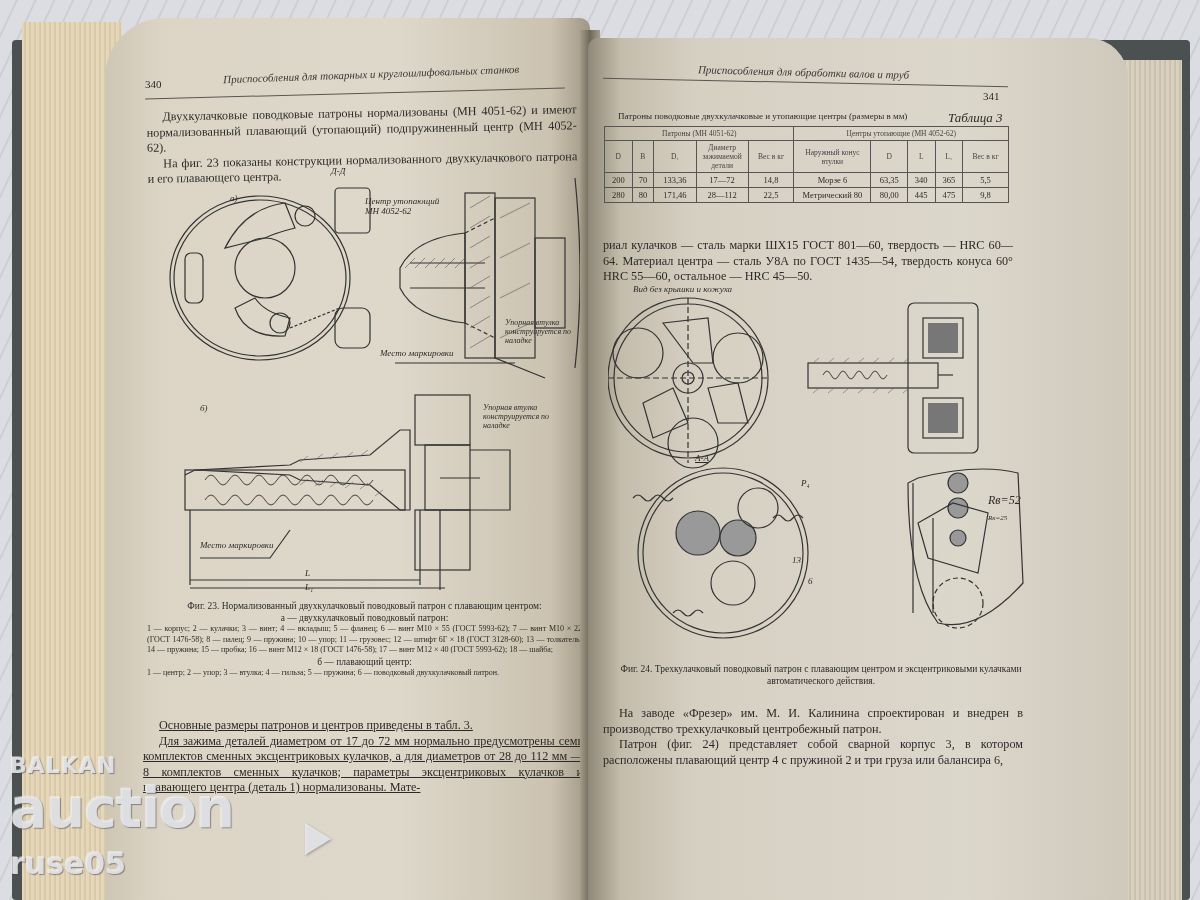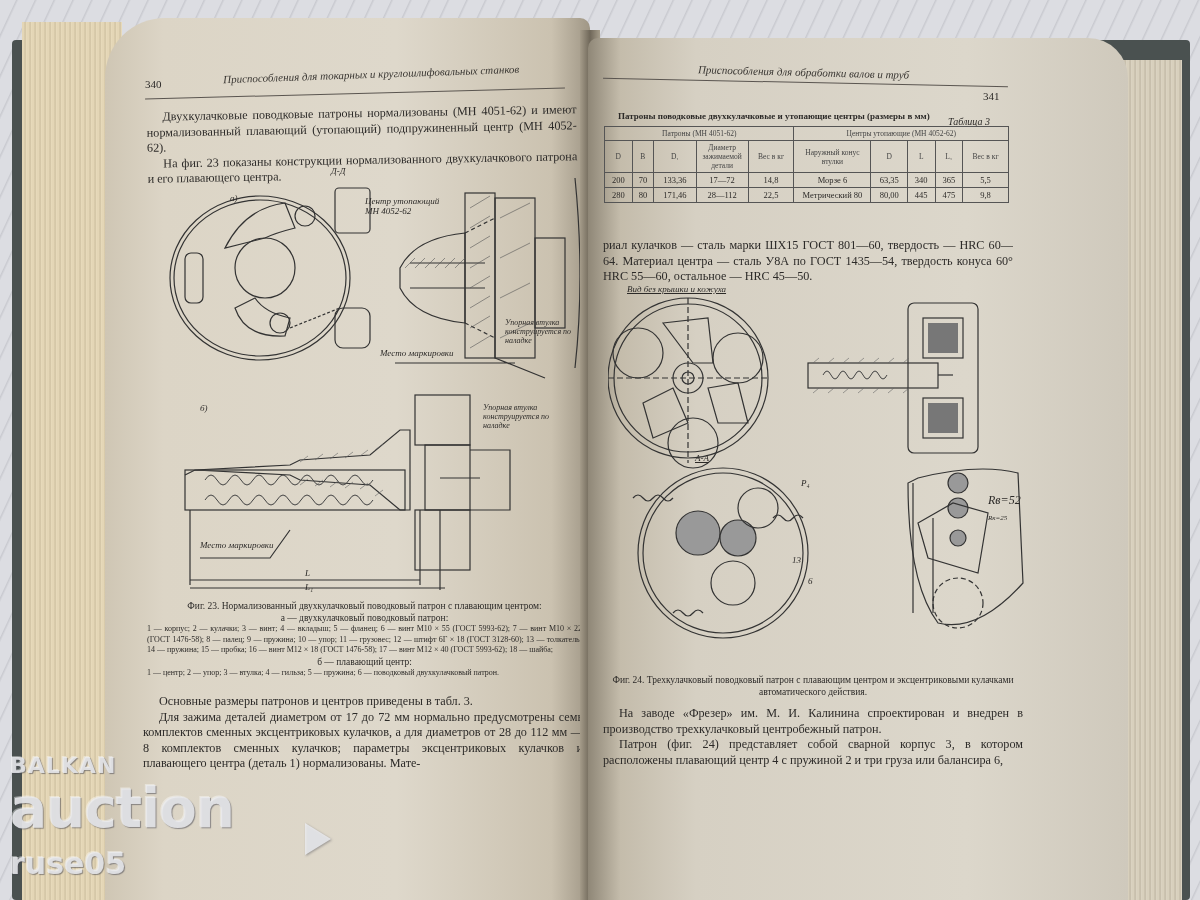--- a/index.html
+++ b/index.html
@@ -22,22 +22,22 @@
   .rule{position:absolute;height:0;border-top:1.5px solid #5a5550;}
   .pageno{position:absolute;font-size:11px;}
   .para{position:absolute;font-size:12.2px;line-height:15.5px;text-align:justify;}
   .para p{margin:0;text-indent:16px;}
   .caption{position:absolute;font-size:9.5px;line-height:12px;text-align:center;}
   .caption .small{font-size:8px;line-height:10.5px;text-align:justify;}
   .figlabel{font-size:9px;font-style:italic;position:absolute;}
   table.t3{position:absolute;border-collapse:collapse;font-size:8.5px;}
   table.t3 td,table.t3 th{border:1px solid #555;padding:2px 3px;text-align:center;font-weight:normal;}
   table.t3 th{font-size:7.5px;color:#444;}
-  .t3-title{position:absolute;font-size:9px;font-weight:bold;}
-  .t3-tag{position:absolute;font-size:10px;font-style:italic;margin-top:6px;}
+  .t3-title{position:absolute;font-size:9px;font-weight:normal;}
+  .t3-tag{position:absolute;font-size:13px;font-style:italic;}
   .drawing{position:absolute;}
   .watermark{position:absolute;left:10px;top:753px;color:rgba(235,236,240,0.85);
     text-shadow:1px 1px 1px rgba(70,70,80,0.55),-1px -1px 0 rgba(255,255,255,0.4);font-family:"DejaVu Sans",sans-serif;font-weight:bold;}
   .wm-brand{font-size:22px;letter-spacing:1px;display:block;}
   .wm-name{font-size:55px;line-height:60px;display:block;letter-spacing:-1px;}
   .wm-user{font-size:30px;display:block;margin-top:8px;}
   .wm-arrow{position:absolute;left:295px;top:70px;width:0;height:0;border-left:26px solid rgba(235,236,240,0.85);border-top:16px solid transparent;border-bottom:16px solid transparent;filter:drop-shadow(1px 1px 1px rgba(70,70,80,.5));}
 </style>
 </head>
 <body>
@@ -119,21 +119,21 @@
   <span class="figlabel" style="left:200px;top:564px;">L₁</span>
 
   <div class="caption" style="left:42px;top:582px;width:435px;">
     <div>Фиг. 23. Нормализованный двухкулачковый поводковый патрон с плавающим центром:</div>
     <div>а — двухкулачковый поводковый патрон:</div>
     <div class="small">1 — корпус; 2 — кулачки; 3 — винт; 4 — вкладыш; 5 — фланец; 6 — винт М10 × 55 (ГОСТ 5993-62); 7 — винт М10 × 22 (ГОСТ 1476-58); 8 — палец; 9 — пружина; 10 — упор; 11 — грузовес; 12 — штифт 6Г × 18 (ГОСТ 3128-60); 13 — толкатель; 14 — пружина; 15 — пробка; 16 — винт М12 × 18 (ГОСТ 1476-58); 17 — винт М12 × 40 (ГОСТ 5993-62); 18 — шайба;</div>
     <div>б — плавающий центр:</div>
     <div class="small">1 — центр; 2 — упор; 3 — втулка; 4 — гильза; 5 — пружина; 6 — поводковый двухкулачковый патрон.</div>
   </div>
 
-  <div class="para" style="left:38px;top:676px;width:440px;">
+  <div class="para" style="left:38px;top:700px;width:440px;text-decoration:underline;">
     <p>Основные размеры патронов и центров приведены в табл. 3.</p>
     <p>Для зажима деталей диаметром от 17 до 72 мм нормально предусмотрены семь комплектов сменных эксцентриковых кулачков, а для диаметров от 28 до 112 мм — 8 комплектов сменных кулачков; параметры эксцентриковых кулачков и плавающего центра (деталь 1) нормализованы. Мате-</p>
   </div>
 </div>
 
 <div class="gutter"></div>
 
 <div class="page page-right">
   <span class="running-head" style="left:110px;top:28px;transform:rotate(1.5deg);">Приспособления для обработки валов и труб</span>
   <span class="pageno" style="left:395px;top:52px;">341</span>
@@ -181,21 +181,21 @@
       <td>80,00</td>
       <td>445</td>
       <td>475</td>
       <td>9,8</td>
     </tr>
   </tbody>
     </table>
 
   <div class="para" style="left:15px;top:200px;width:410px;">риал кулачков — сталь марки ШХ15 ГОСТ 801—60, твердость — HRC 60—64. Материал центра — сталь У8А по ГОСТ 1435—54, твердость конуса 60° HRC 55—60, остальное — HRC 45—50.</div>
 
-  <span class="figlabel" style="left:39px;top:246px;text-decoration:underline;">Вид без крышки и кожуха</span>
+  <span class="figlabel" style="left:45px;top:246px;">Вид без крышки и кожуха</span>
   <svg class="drawing" style="left:20px;top:255px;" width="420" height="180" viewBox="0 0 420 180">
     <g fill="none" stroke="#333" stroke-width="1.2">
       <circle cx="80" cy="85" r="80"></circle>
         <circle cx="80" cy="85" r="74"></circle>
       <circle cx="80" cy="85" r="15"></circle>
         <circle cx="80" cy="85" r="6"></circle>
       <path d="M55 30 L100 25 L105 70 L85 70 Z"></path>
       <path d="M35 110 L65 95 L80 130 L45 145 Z"></path>
       <path d="M100 95 L130 90 L140 130 L110 130 Z"></path>
       <circle cx="30" cy="60" r="25"></circle>
@@ -241,21 +241,21 @@
       <path d="M310 60 L345 40 L380 50 L370 110 L320 95 Z"></path>
       <path d="M305 20 L305 150 M325 55 L325 150"></path>
     </g>
   </svg>
   <span class="figlabel" style="left:213px;top:440px;">P₄</span>
   <span class="figlabel" style="left:204px;top:517px;">13</span>
   <span class="figlabel" style="left:220px;top:538px;">6</span>
   <span class="figlabel" style="left:400px;top:455px;font-size:12px;">Rв=52</span>
   <span class="figlabel" style="left:400px;top:476px;font-size:7px;">Rк=25</span>
 
-  <div class="caption" style="left:20px;top:625px;width:410px;margin-top:11px;">Фиг. 24. Трехкулачковый поводковый патрон с плавающим центром и эксцентриковыми кулачками автоматического действия.</div>
+  <div class="caption" style="left:28px;top:625px;width:410px;">Фиг. 24. Трехкулачковый поводковый патрон с плавающим центром и эксцентриковыми кулачками автоматического действия.</div>
 
   <div class="para" style="left:15px;top:668px;width:420px;">
     <p>На заводе «Фрезер» им. М. И. Калинина спроектирован и внедрен в производство трехкулачковый центробежный патрон.</p>
     <p>Патрон (фиг. 24) представляет собой сварной корпус 3, в котором расположены плавающий центр 4 с пружиной 2 и три груза или балансира 6,</p>
   </div>
 </div>
 
 <div class="watermark">
   <span class="wm-brand">BALKAN</span>
   <span class="wm-name">auction</span>

